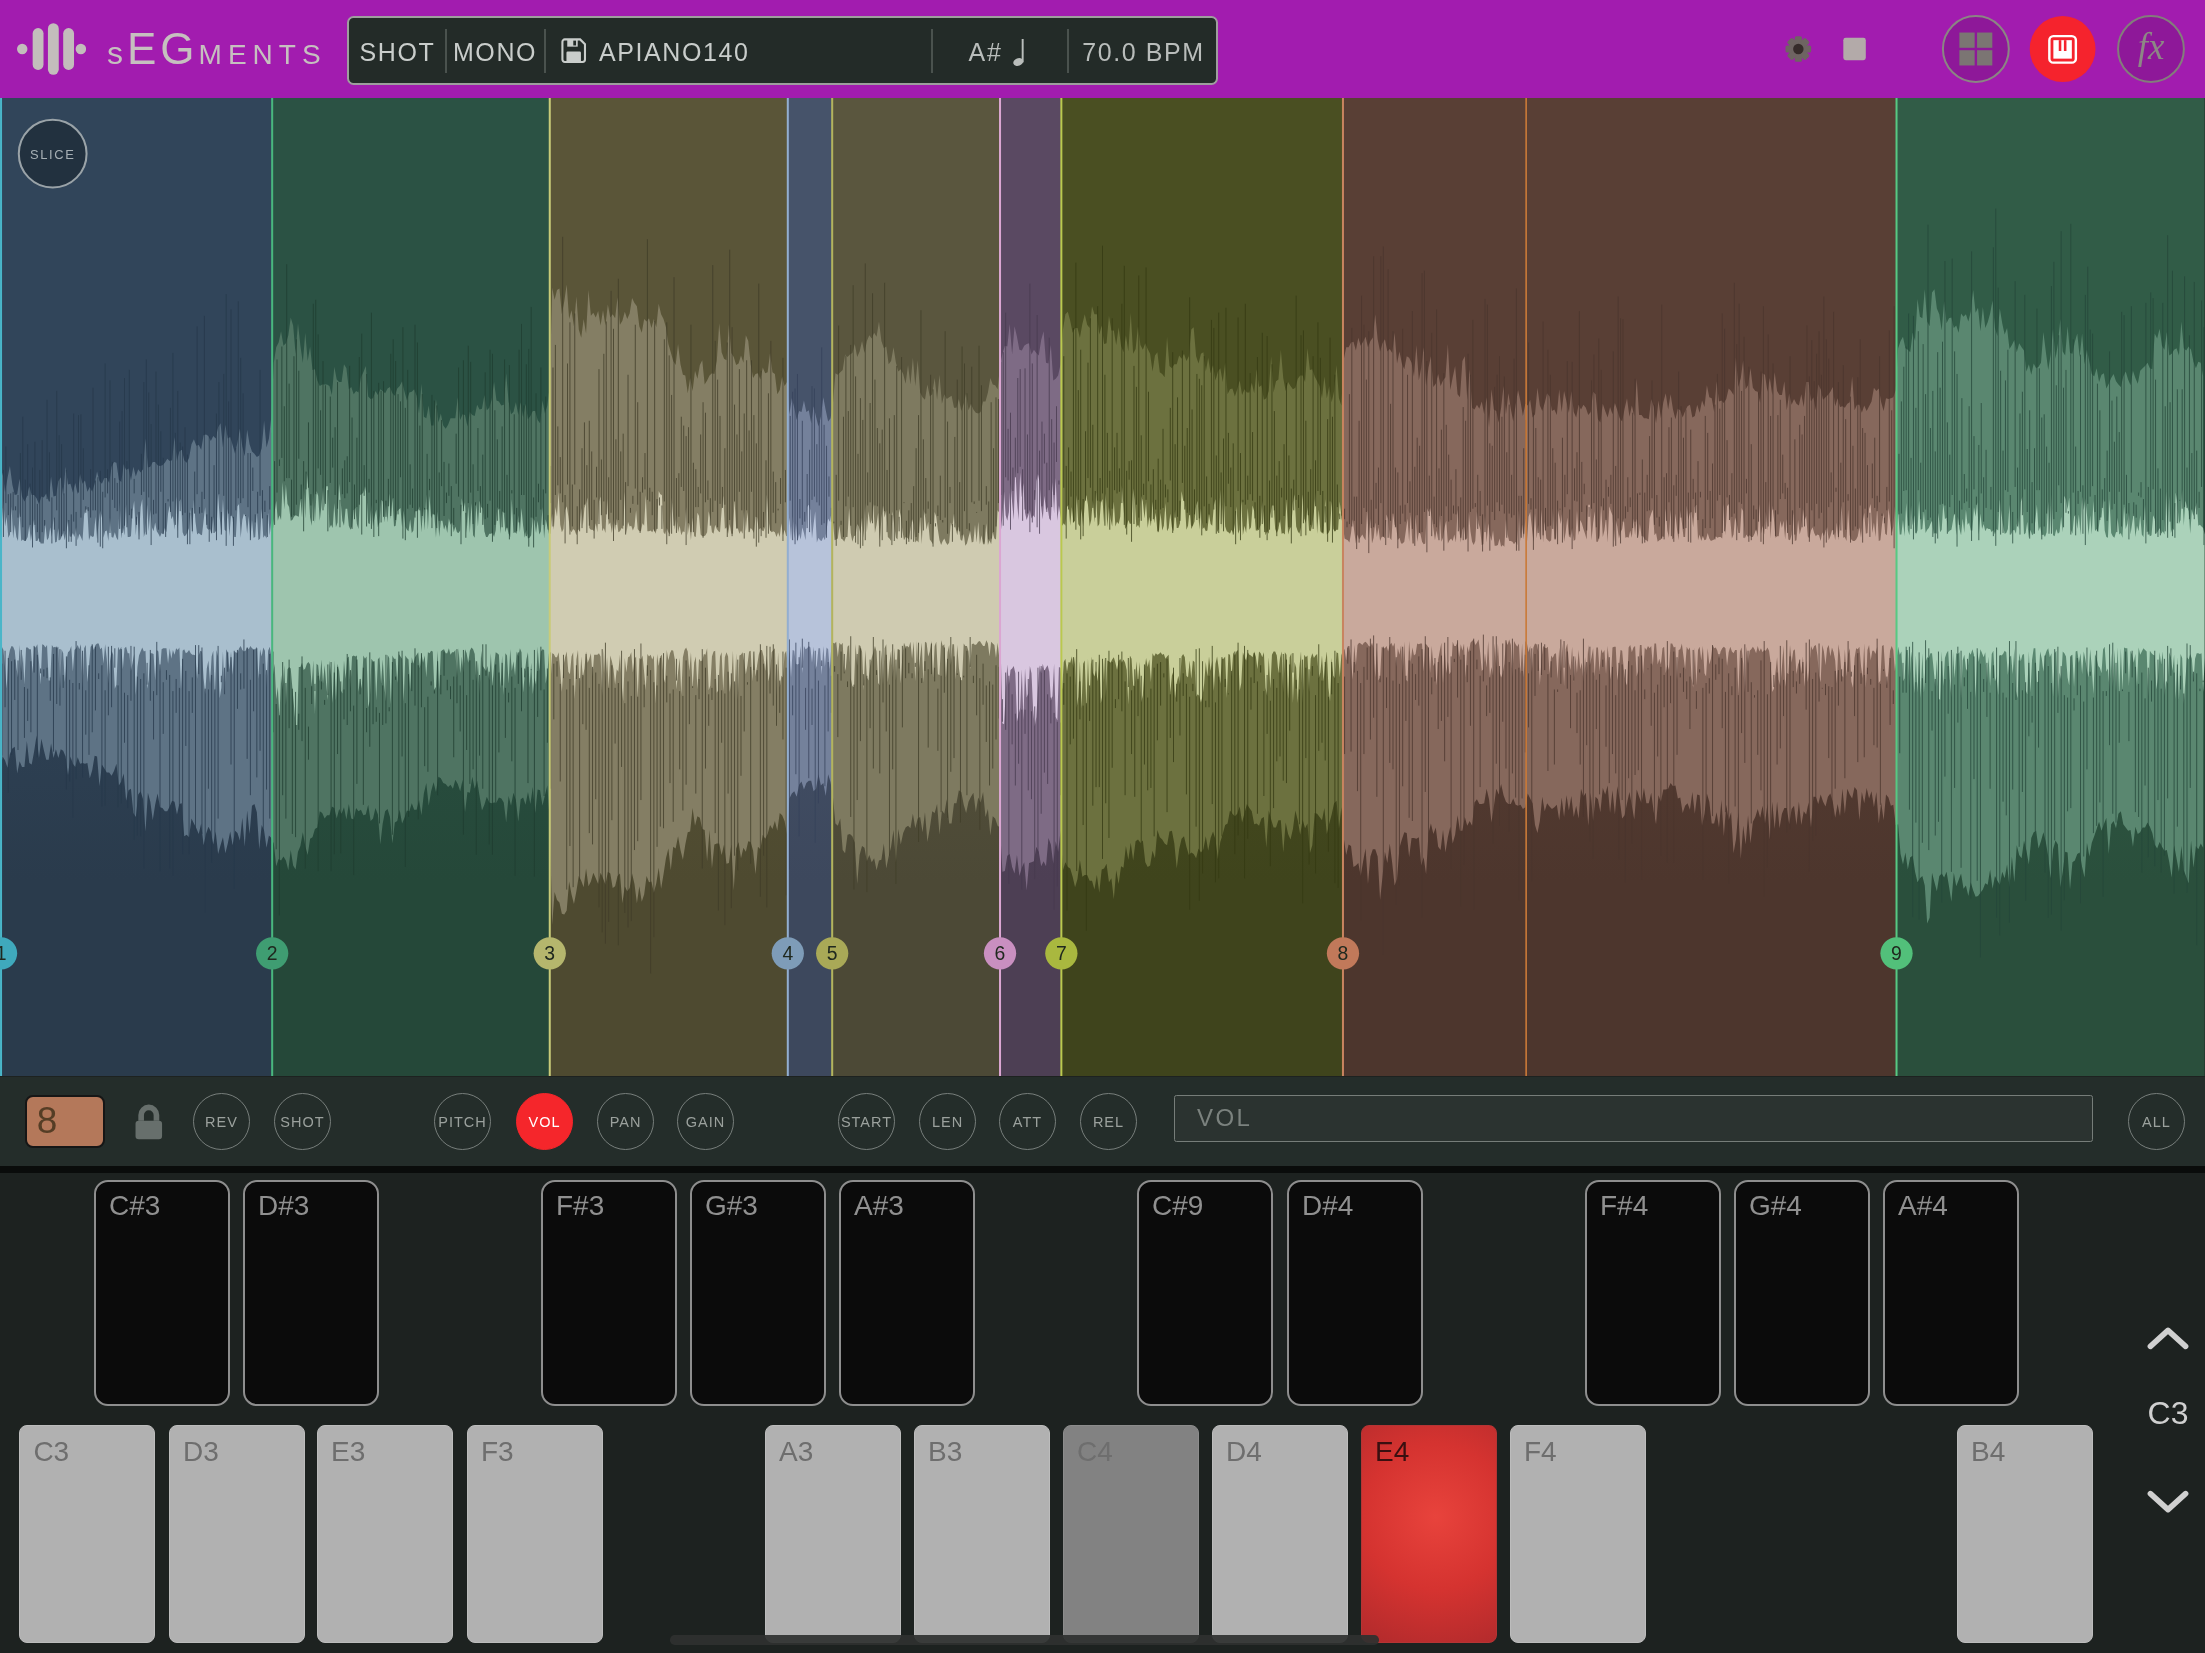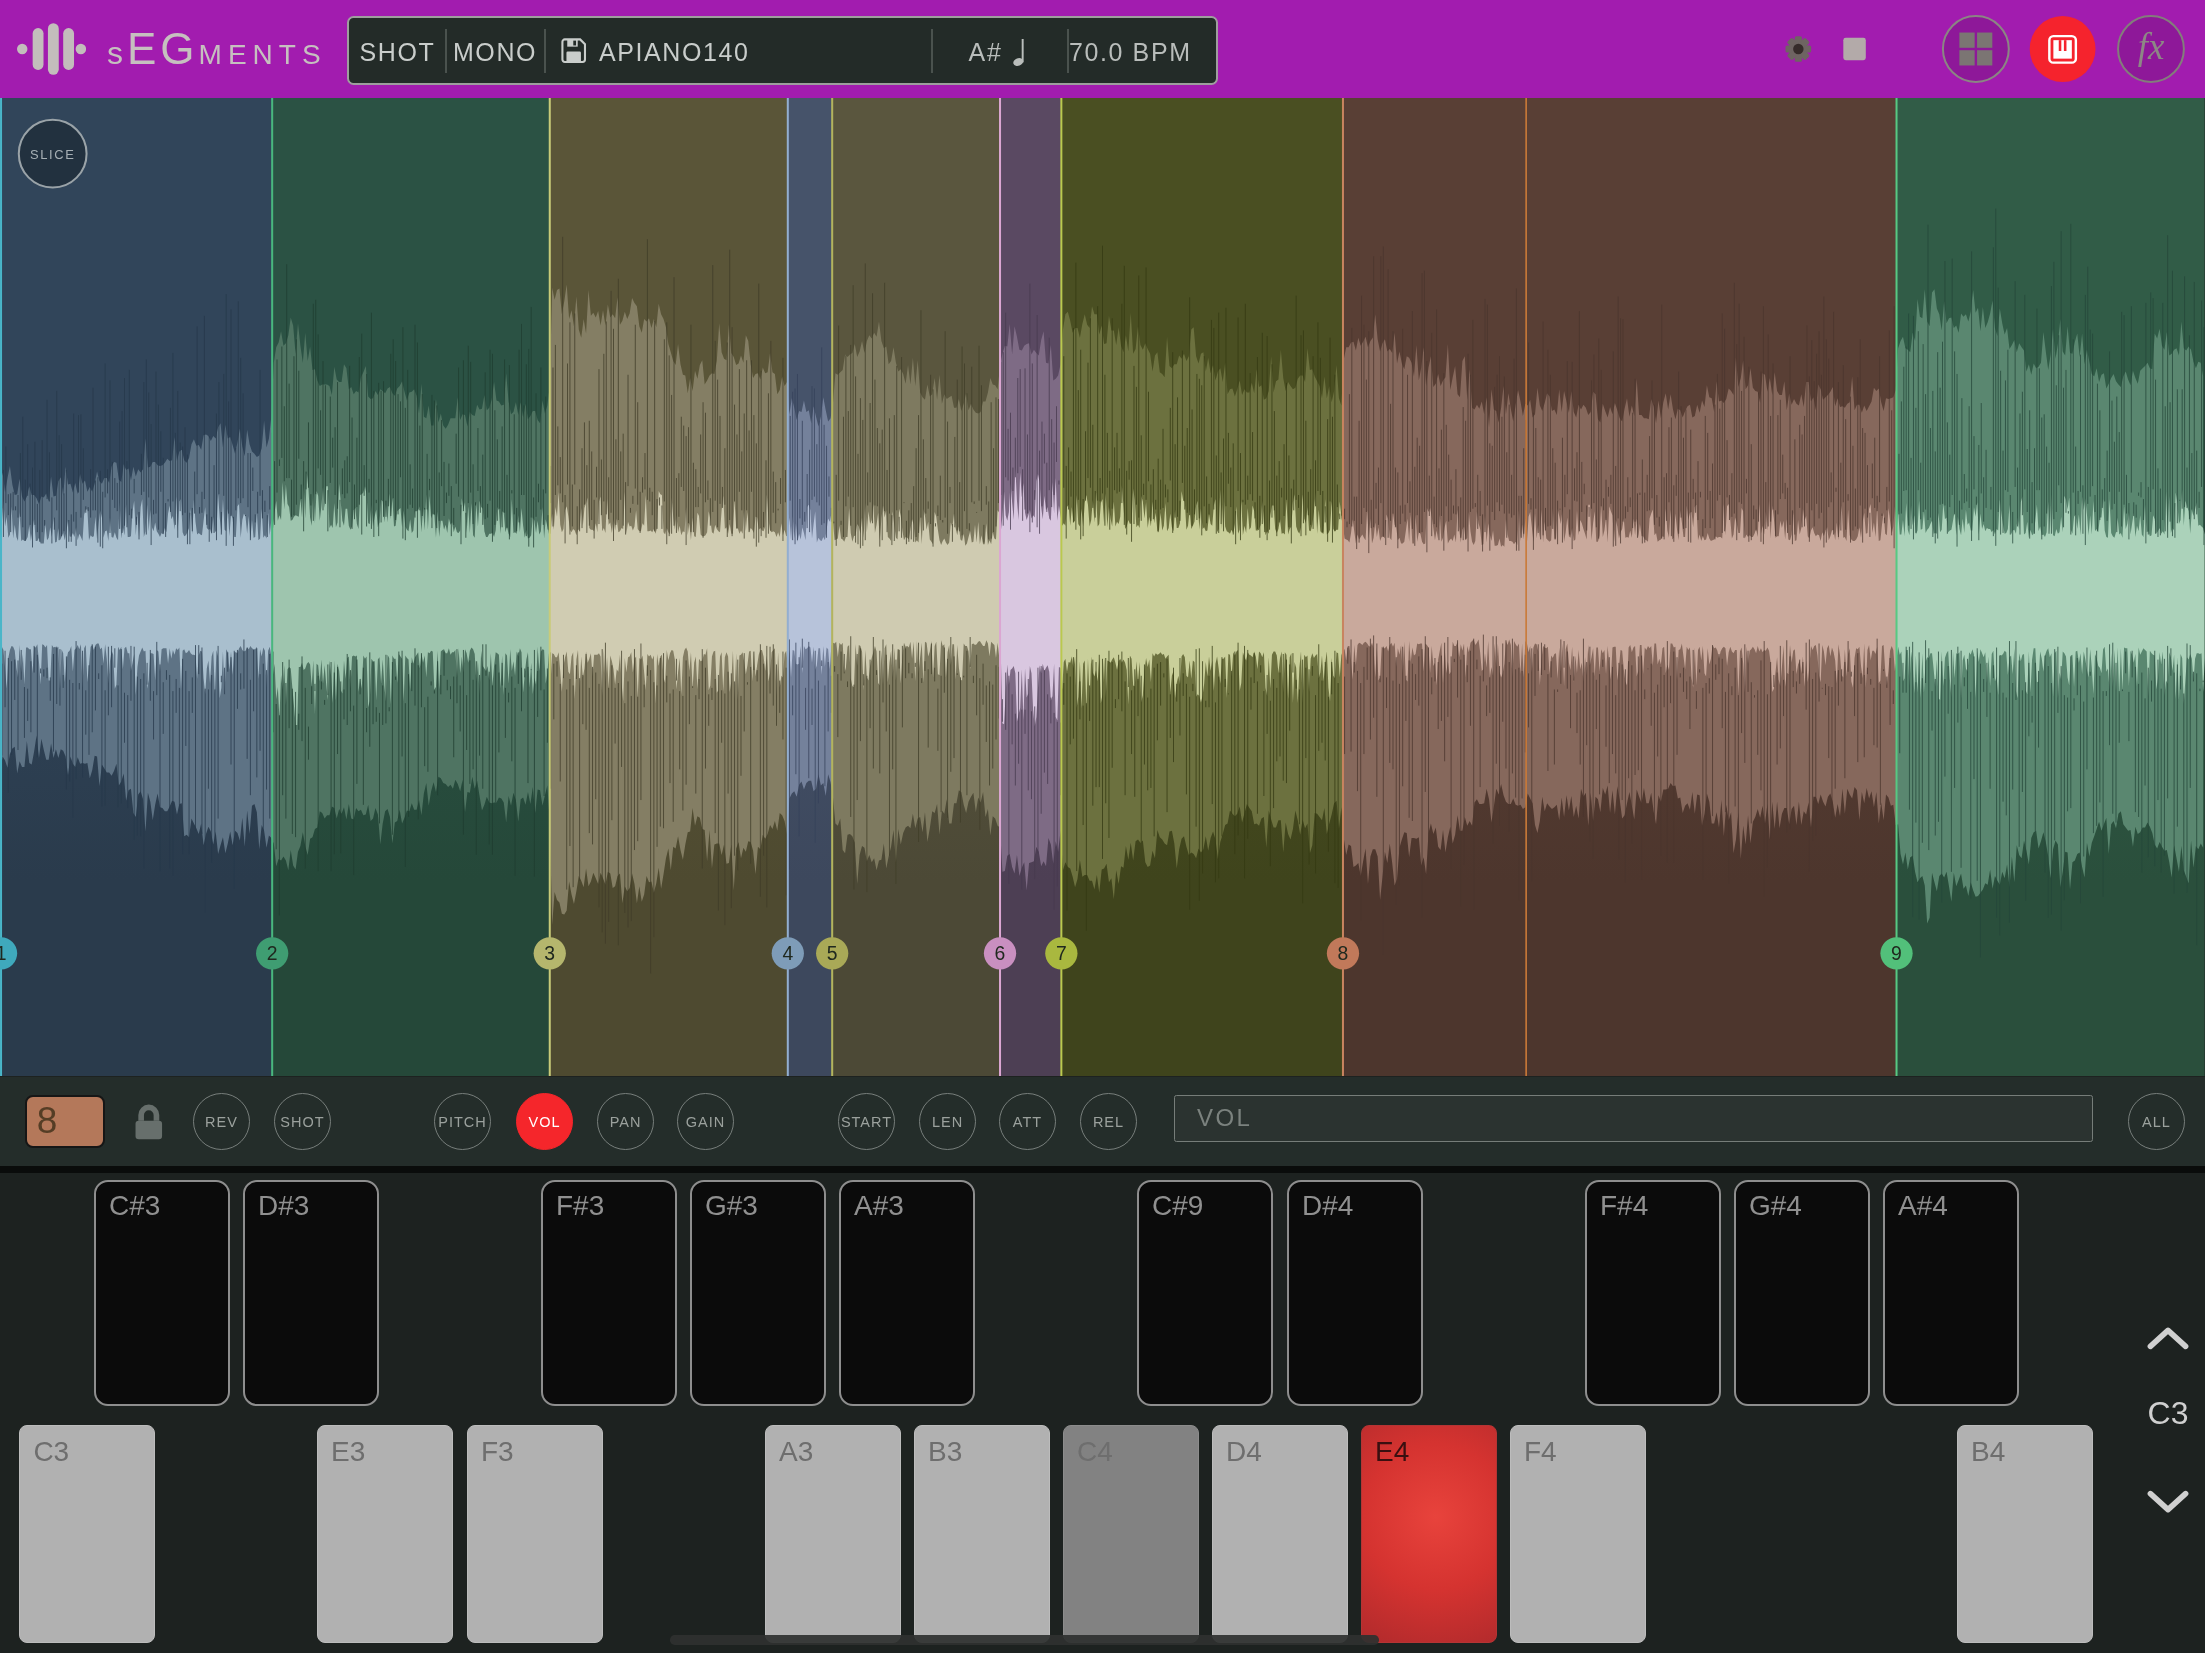--- a/index.html
+++ b/index.html
@@ -8,21 +8,21 @@
 .l1{font-size:32px;letter-spacing:4px}
 .l2{font-size:44px;letter-spacing:4px}
 .l3{font-size:28px;letter-spacing:6px}
 .cbox{position:absolute;left:347px;top:16px;width:871px;height:69px;background:#232b28;border:2px solid #9e9e9e;border-radius:6.5px}
 .cb-item{position:absolute;top:0;height:69px;line-height:69px;text-align:center;color:#c9cdcb;font-size:25px;letter-spacing:1.6px}
 .cb-div{position:absolute;top:10.5px;width:1.6px;height:44px;background:#4a524e}
 .floppy{position:absolute;left:211px;top:18.6px}
 .fname{position:absolute;left:250px;top:0;height:69px;line-height:69px;color:#c9cdcb;font-size:25px;letter-spacing:1.6px}
 .keysig{position:absolute;left:596px;top:0;width:81px;height:69px;line-height:69px;text-align:center;color:#b9bdbb;font-size:25px;letter-spacing:1.6px}
 .qnote{position:absolute;left:664px;top:21px}
-.bpm{position:absolute;left:720px;top:0;width:149px;height:69px;line-height:69px;text-align:left;color:#b9bdbb;font-size:25px;letter-spacing:1.6px}
+.bpm{position:absolute;left:720px;top:0;width:149px;height:69px;line-height:69px;text-align:center;color:#b9bdbb;font-size:25px;letter-spacing:1.6px}
 .topright{position:absolute;right:0;top:0}
 .wave{position:absolute;left:0;top:98px}
 .ctrlbar{position:absolute;left:0;top:1077px;width:2205px;height:89px;background:#242d2a}
 .segnum{position:absolute;left:25px;top:18px;width:80px;height:53px;background:#b4785a;border:2.4px solid #161616;border-radius:8px;color:#553d25;font-size:37px;line-height:48px;padding-left:9.7px}
 .lock{position:absolute;left:132px;top:26px}
 .cbtn{position:absolute;top:16px;width:57px;height:57px;border:1.6px solid #777e7b;border-radius:50%;color:#9ba19d;font-size:14.5px;letter-spacing:1px;display:flex;align-items:center;justify-content:center}
 .cbtn.fill{background:#f5262b;border-color:#f5262b;color:#fff}
 .volinput{position:absolute;left:1174px;top:18px;width:919px;height:47px;background:#2b3330;border:1.6px solid #767d79;border-radius:2.4px;color:#7b827e;font-size:24px;letter-spacing:2.4px;line-height:44px;padding-left:22px}
 .keys{position:absolute;left:0;top:1166px;width:2205px;height:488px;background:#1d2220;border-top:7.3px solid #0a0c0b}
 .wkey{position:absolute;top:252px;width:136px;height:218px;background:#b1b1b1;border:1.6px solid #bcbcbc;border-radius:8px;color:#6e6e6e;font-size:28px;padding:9.7px 0 0 13px}
@@ -269,20 +269,21 @@
     <div class="cbtn" style="left:677px">GAIN</div>
     <div class="cbtn" style="left:838px">START</div>
     <div class="cbtn" style="left:919px">LEN</div>
     <div class="cbtn" style="left:999px">ATT</div>
     <div class="cbtn" style="left:1080px">REL</div>
     <div class="volinput">VOL</div>
     <div class="cbtn" style="left:2128px">ALL</div>
   </div>
 <div class="keys">
     <div class="wkey" style="left:19.4px">C3</div>
+    <div class="wkey" style="left:169px">D3</div>
     <div class="wkey" style="left:317px">E3</div>
     <div class="wkey" style="left:467px">F3</div>
     <div class="wkey" style="left:765px">A3</div>
     <div class="wkey" style="left:914px">B3</div>
     <div class="wkey c4" style="left:1063px">C4</div>
     <div class="wkey" style="left:1212px">D4</div>
     <div class="wkey e4" style="left:1361px">E4</div>
     <div class="wkey" style="left:1510px">F4</div>
     <div class="wkey" style="left:1957px">B4</div>
     <div class="bkey" style="left:94px">C#3</div>

